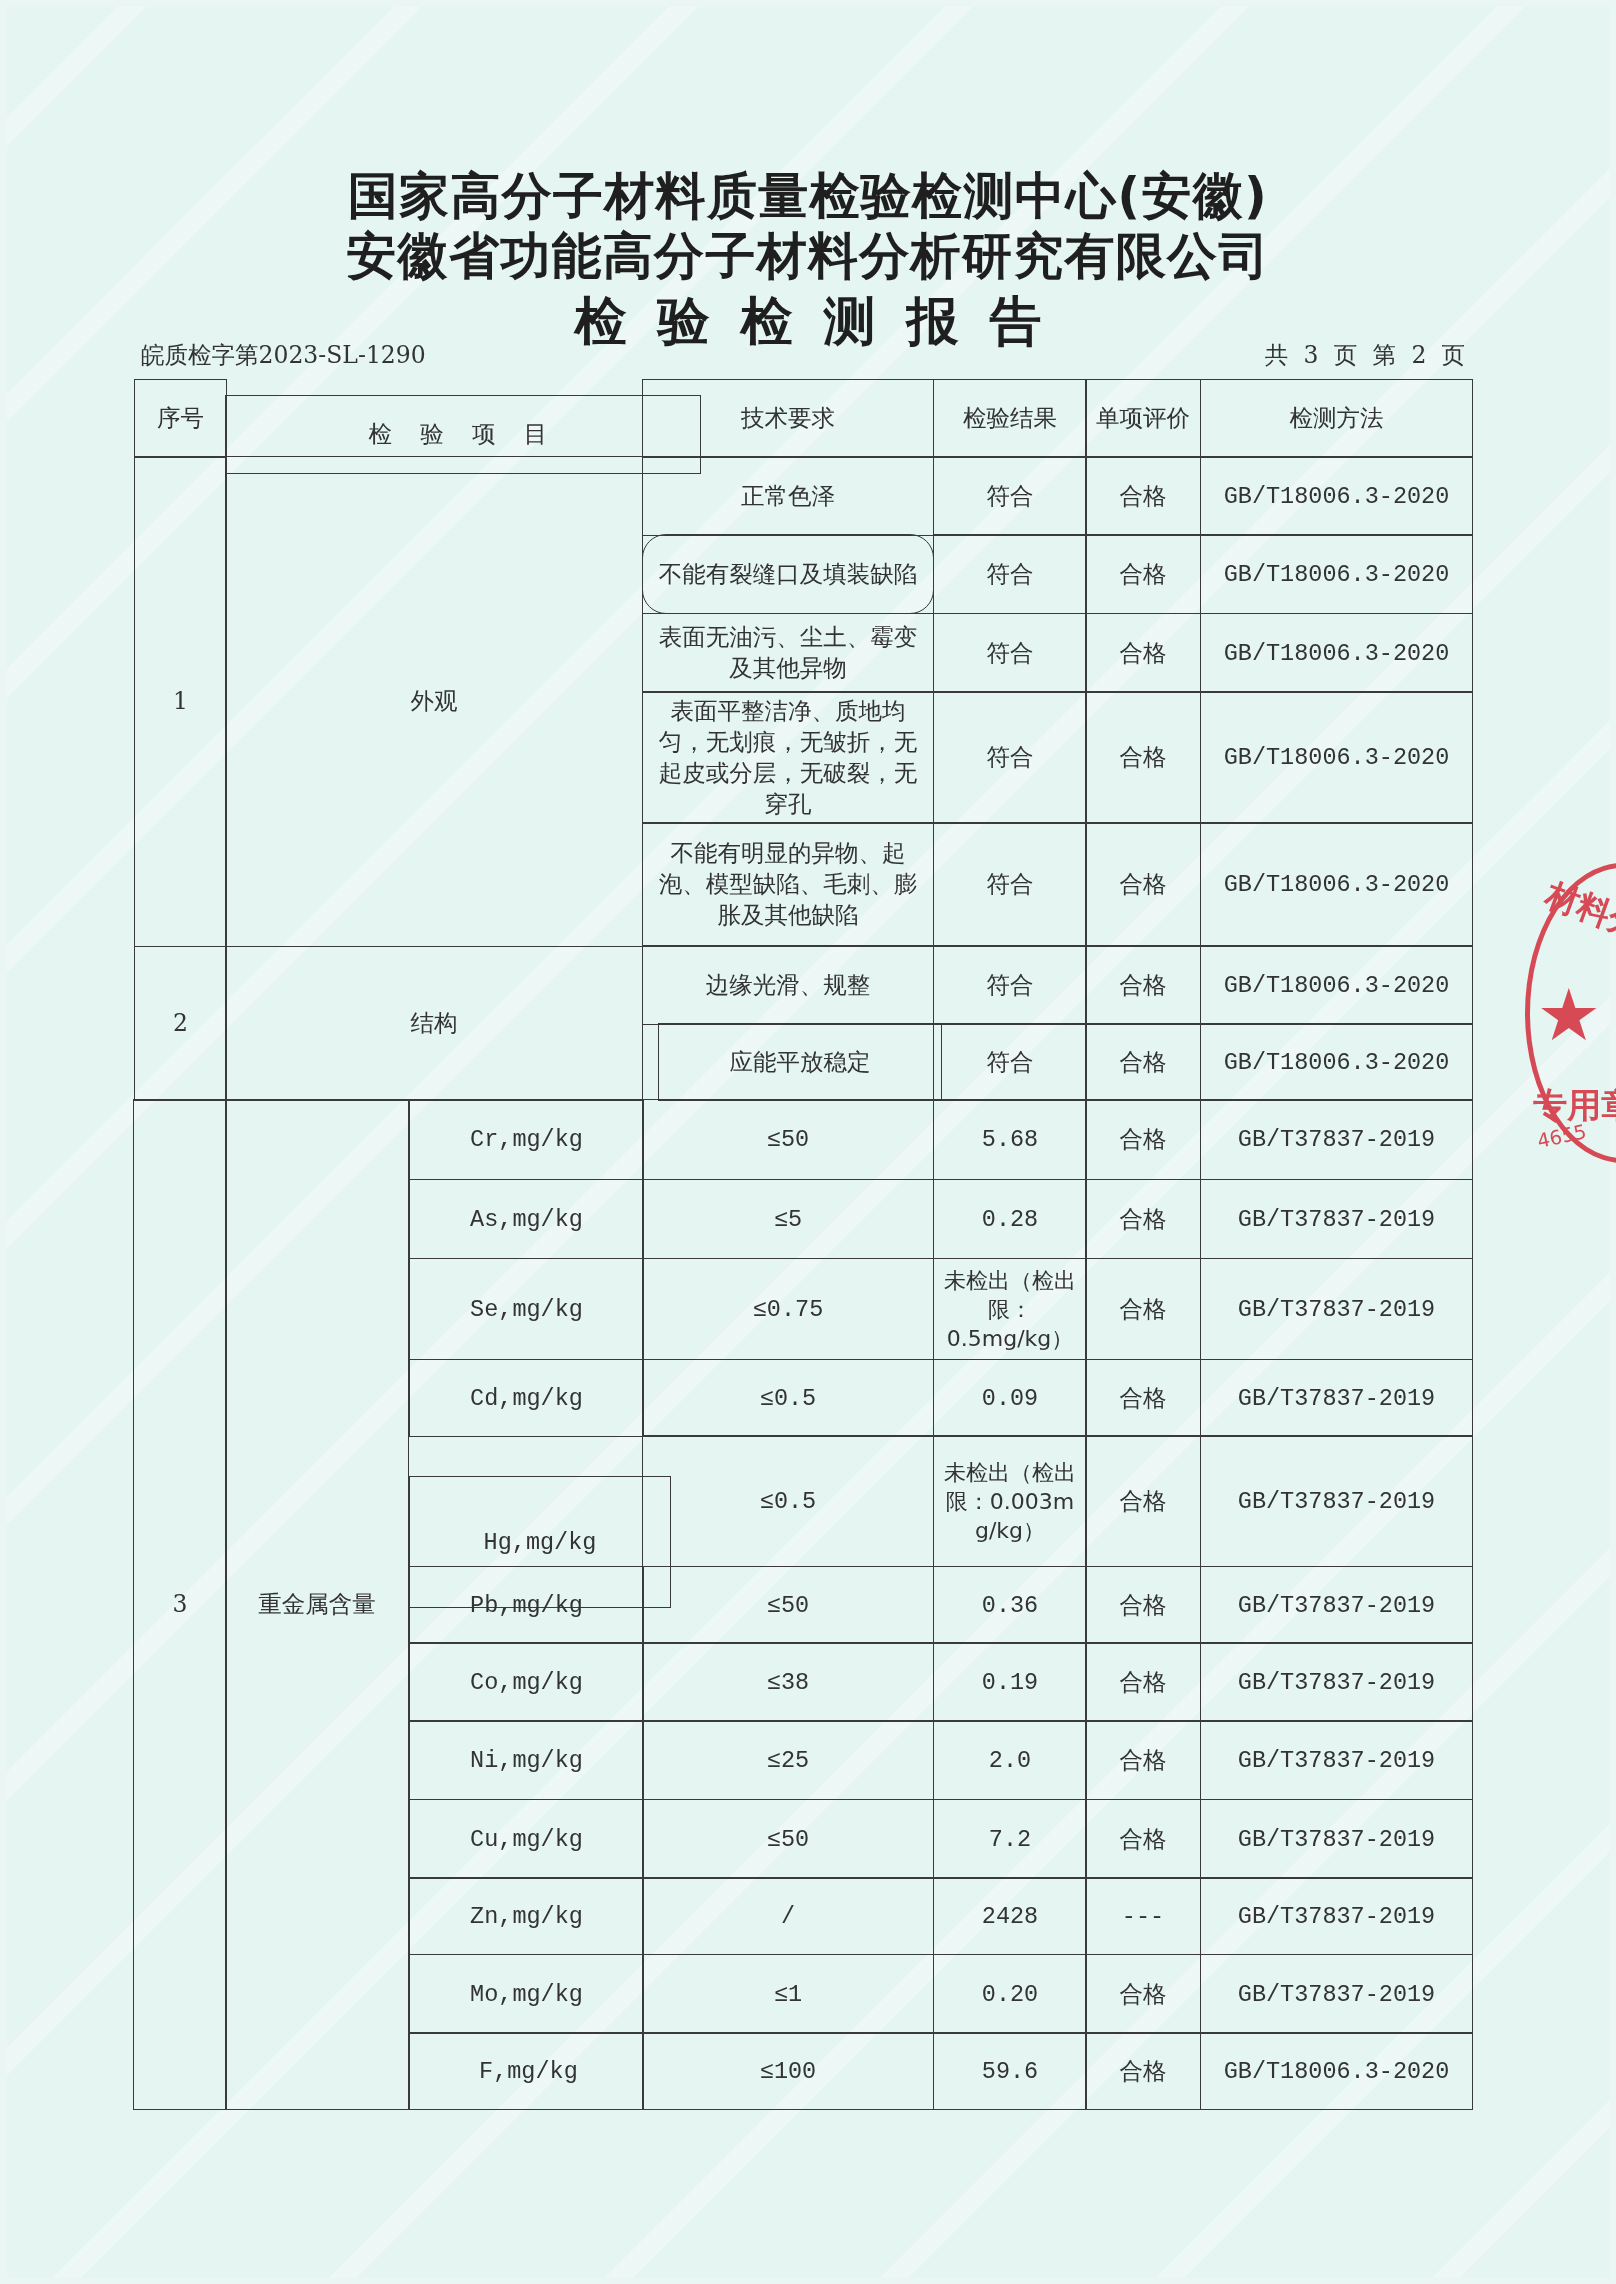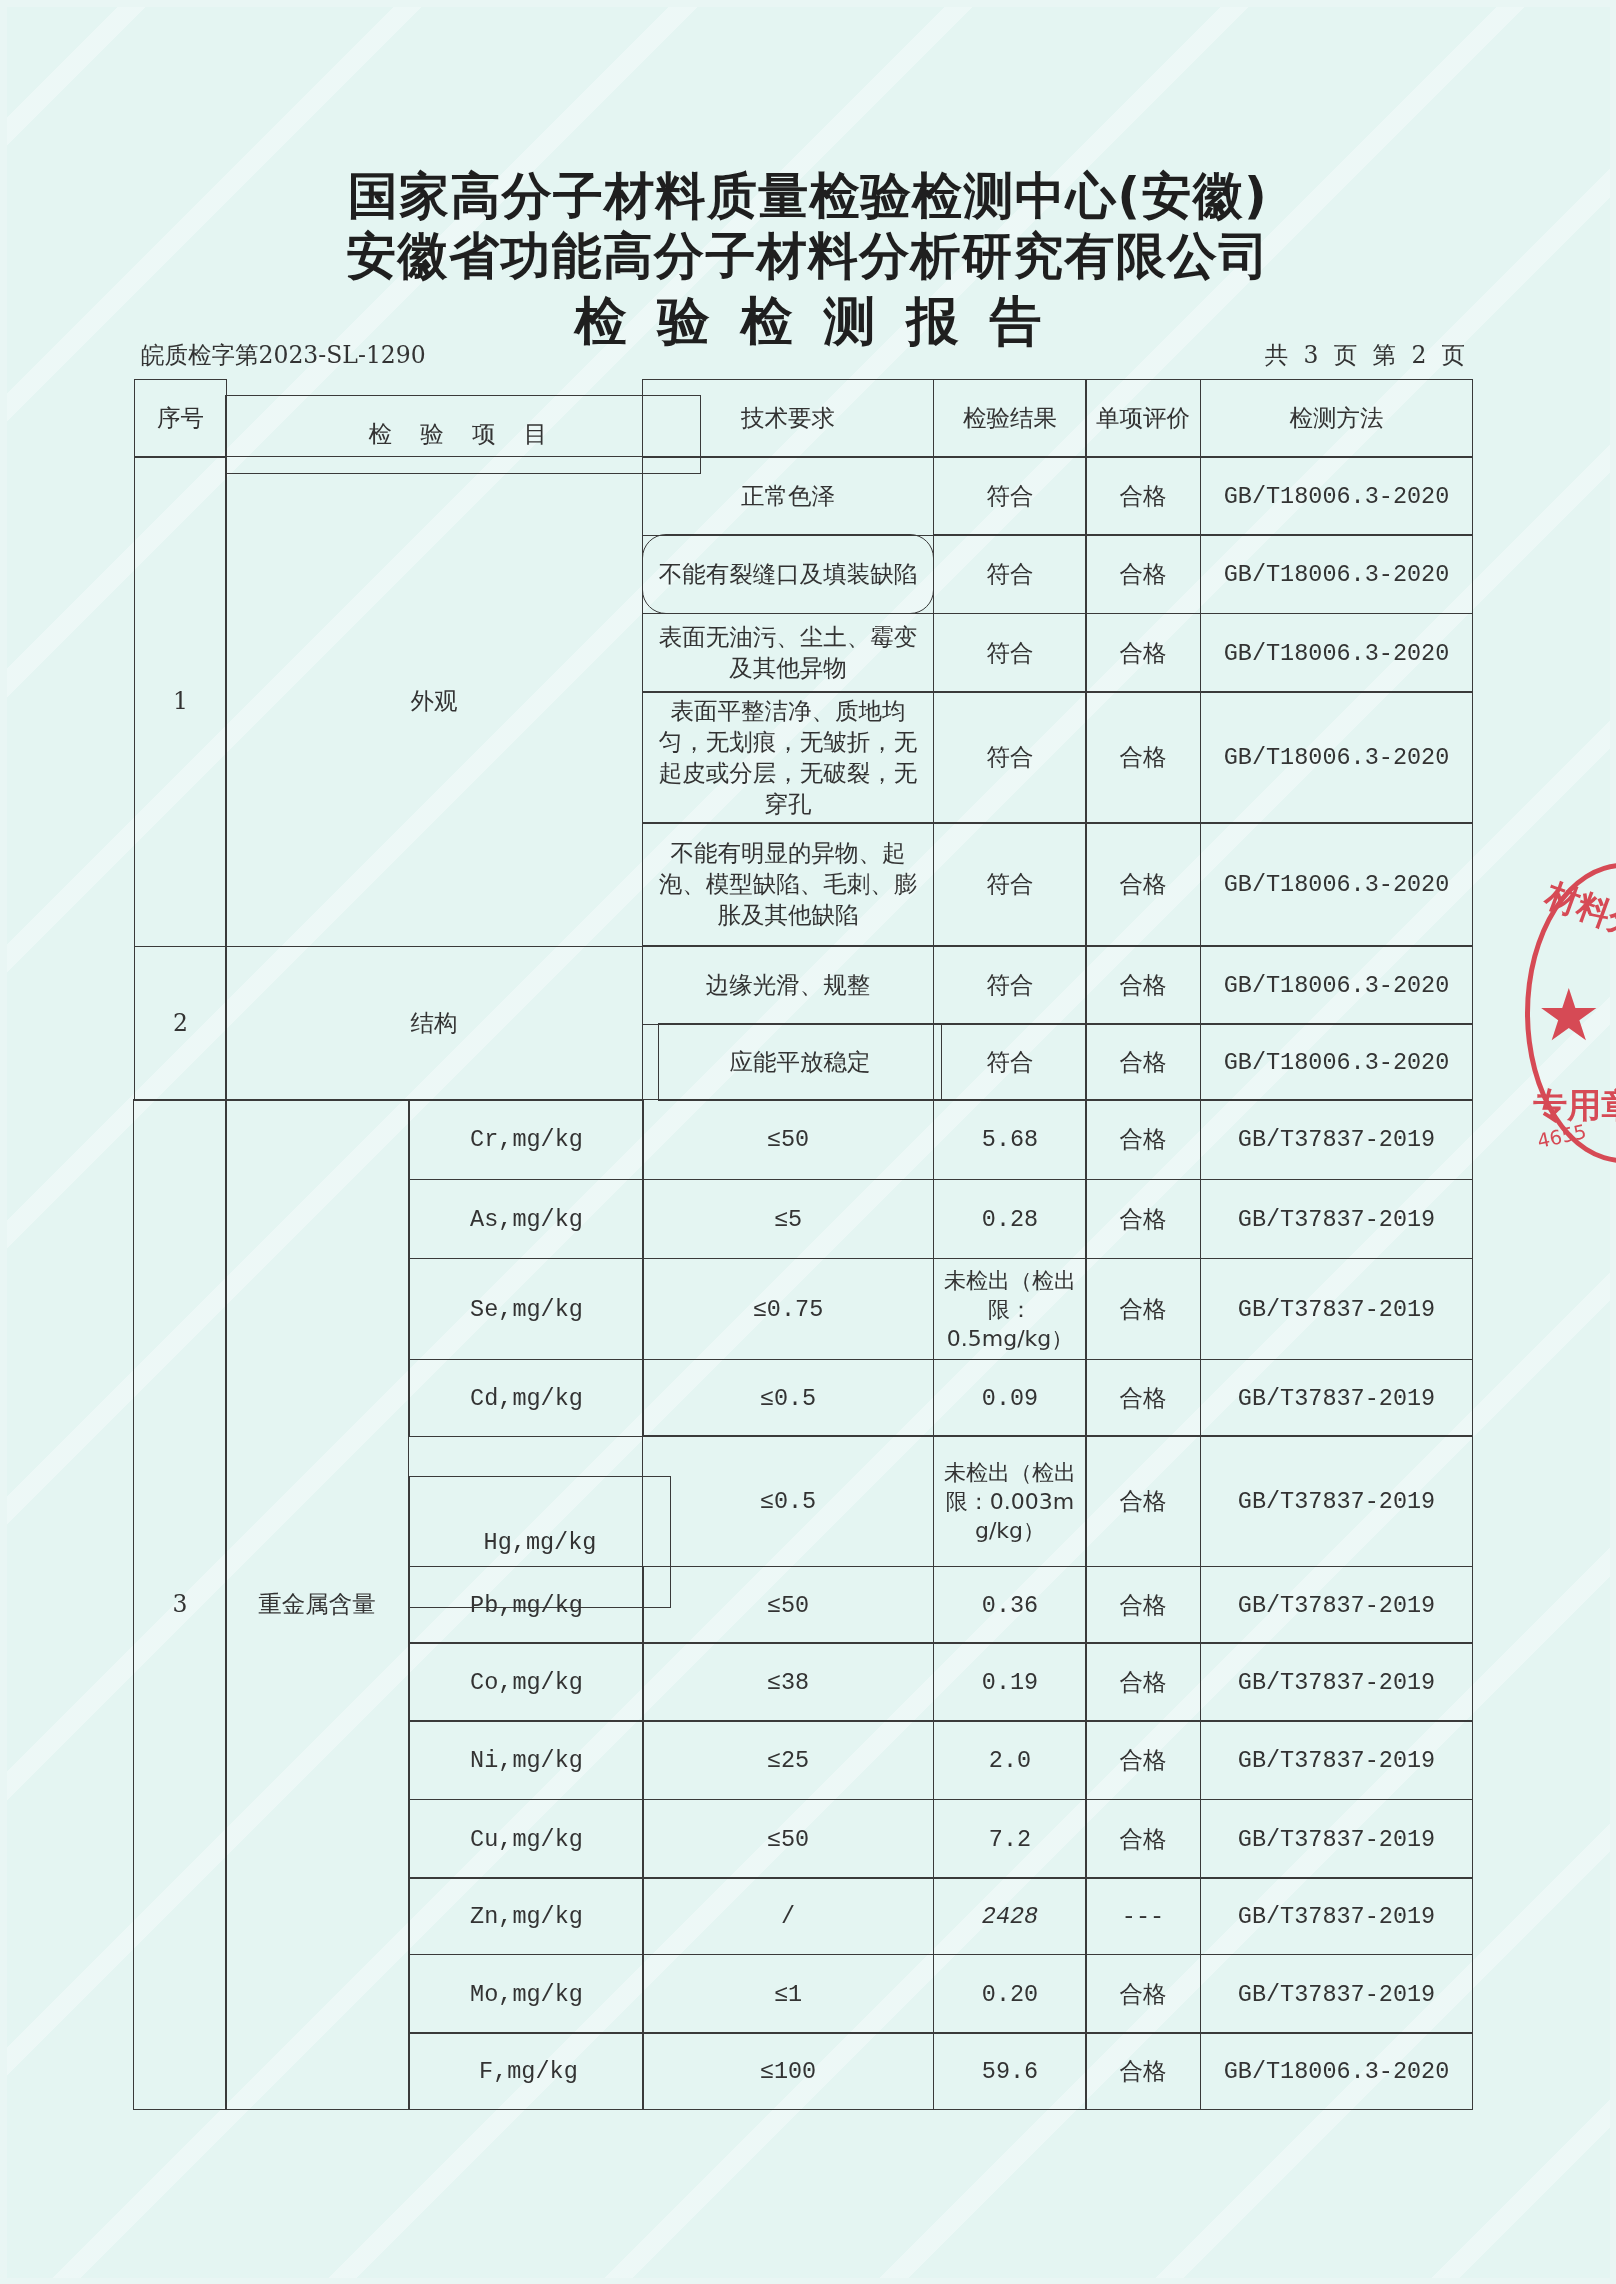--- a/index.html
+++ b/index.html
@@ -165,21 +165,21 @@
   <div class="cell mono" style="left:1200px;top:1720px;width:273px;height:80px;">GB/T37837-2019</div>
 
   <div class="cell mono" style="left:409px;top:1799px;width:235px;height:80px;">Cu,mg/kg</div>
   <div class="cell mono" style="left:642px;top:1799px;width:292px;height:80px;">≤50</div>
   <div class="cell mono" style="left:933px;top:1799px;width:154px;height:80px;">7.2</div>
   <div class="cell cjk" style="left:1085px;top:1799px;width:116px;height:80px;">合格</div>
   <div class="cell mono" style="left:1200px;top:1799px;width:273px;height:80px;">GB/T37837-2019</div>
 
   <div class="cell mono" style="left:409px;top:1877px;width:235px;height:78px;">Zn,mg/kg</div>
   <div class="cell mono" style="left:642px;top:1877px;width:292px;height:78px;">/</div>
-  <div class="cell mono" style="left:933px;top:1877px;width:154px;height:78px;font-style:italic;">2428</div>
+  <div class="cell mono" style="left:933px;top:1877px;width:154px;height:78px;">2428</div>
   <div class="cell mono" style="left:1085px;top:1877px;width:116px;height:78px;">---</div>
   <div class="cell mono" style="left:1200px;top:1877px;width:273px;height:78px;">GB/T37837-2019</div>
 
   <div class="cell mono" style="left:409px;top:1954px;width:235px;height:80px;">Mo,mg/kg</div>
   <div class="cell mono" style="left:642px;top:1954px;width:292px;height:80px;">≤1</div>
   <div class="cell mono" style="left:933px;top:1954px;width:154px;height:80px;">0.20</div>
   <div class="cell cjk" style="left:1085px;top:1954px;width:116px;height:80px;">合格</div>
   <div class="cell mono" style="left:1200px;top:1954px;width:273px;height:80px;">GB/T37837-2019</div>
 
   <div class="cell mono" style="left:409px;top:2032px;width:235px;height:78px;padding-left:9px;">F,mg/kg</div>

